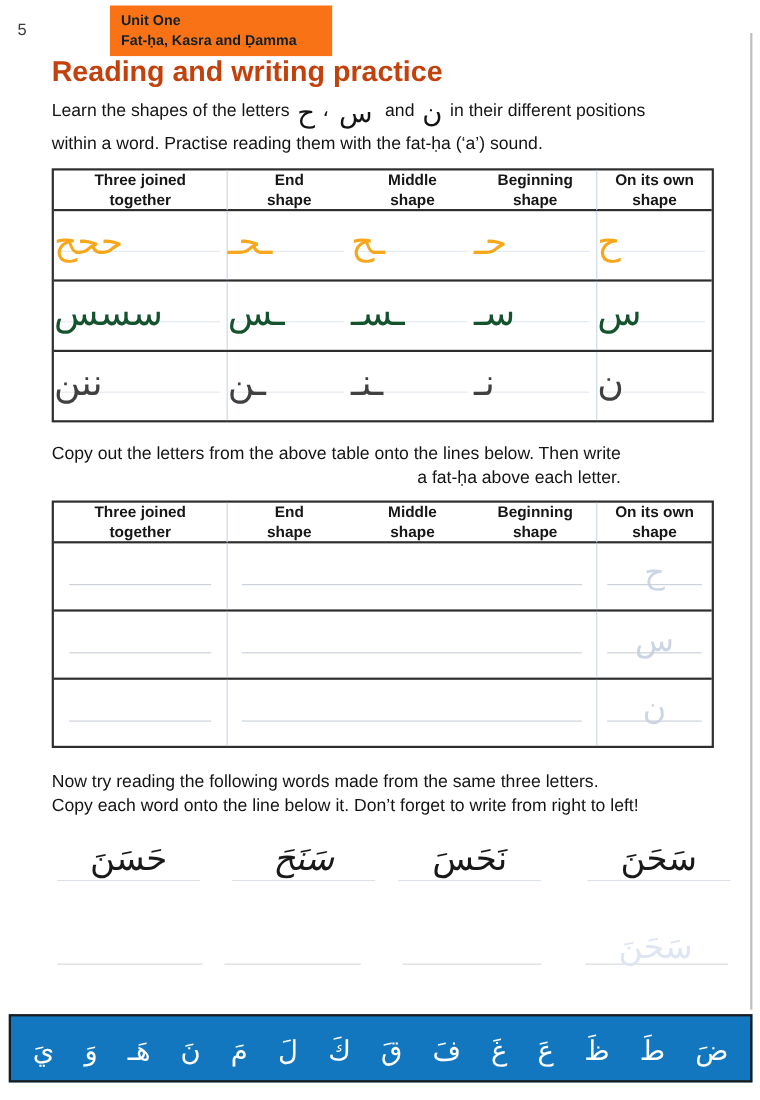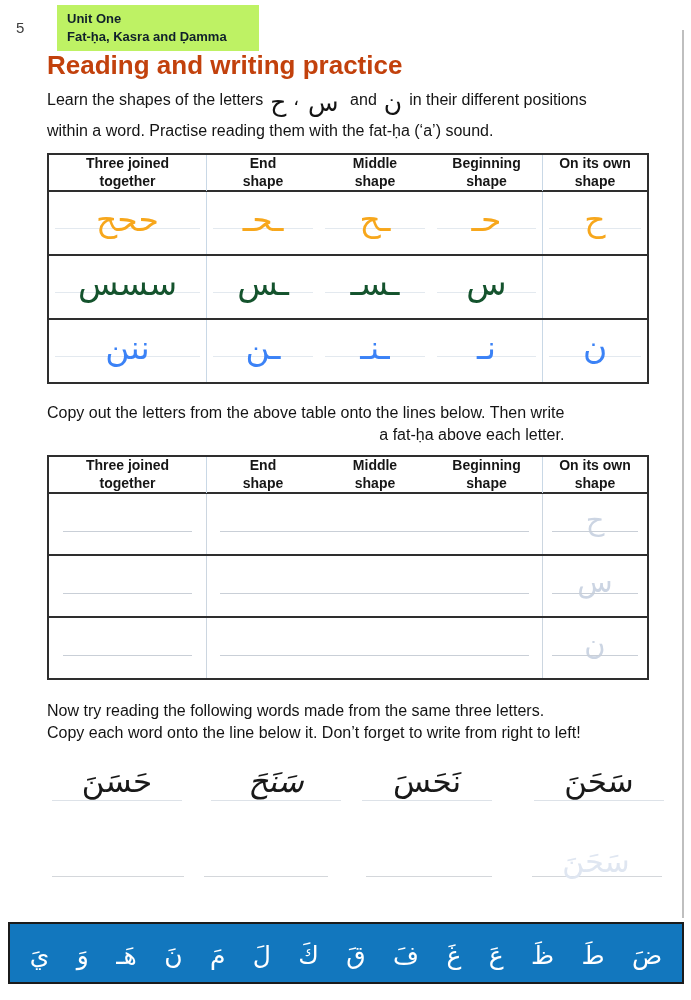--- a/index.html
+++ b/index.html
@@ -22,21 +22,21 @@
   
   .ltable{position:absolute;left:47px;top:153px;width:602px;box-sizing:border-box;
     border:2px solid #2e2e2e;background:#fff;}
   .hrow,.lrow{display:grid;grid-template-columns:158px 112px 112px 112px 104px;}
   .hrow{height:35px;}
   .lrow{height:62px;border-top:2px solid #2e2e2e;}
   .th{display:flex;flex-direction:column;justify-content:center;text-align:center;
     font-weight:bold;font-size:14px;line-height:1.28;color:#161616;}
   .th:nth-child(1),.lcell:nth-child(1){border-right:1px solid #c9d8e6;}
   .th:nth-child(4),.lcell:nth-child(4){border-right:1px solid #c9d8e6;}
-  .lcell{position:relative;display:flex;align-items:center;justify-content:center;}
+  .lcell{position:relative;display:flex;align-items:center;}
   .lcell::before{content:"";position:absolute;left:6px;right:6px;top:36px;border-top:1px solid #e3e9ef;}
   .lcell .arg{font-family:"DejaVu Sans",sans-serif;font-size:33px;line-height:1;
     position:relative;top:-4px;unicode-bidi:isolate;direction:rtl;}
 
   
   .copy-inst{position:absolute;left:47px;top:402px;font-size:16px;line-height:22px;margin:0;}
   .copy-inst span{display:block;text-align:right;}
 
   
   .ptable{position:absolute;left:47px;top:455px;width:602px;box-sizing:border-box;
@@ -72,21 +72,21 @@
 
   .page-edge{position:absolute;left:682px;top:30px;width:2px;height:888px;background:#bfbfbf;}
 </style>
 </head>
 <body>
 
 <div>
 
   <div class="page-num">5</div>
 
-  <div class="unit-box" style="background-color: #bef264;">
+  <div class="unit-box" style="background-color: #f97316; margin-left: 43px;">
     <div>Unit One</div>
     <div>Fat-ḥa, Kasra and Ḍamma</div>
   </div>
 
   <h1 class="page-title" style="color: #c2410c;">Reading and writing practice</h1>
 
   <p class="intro-l1"><span>Learn the shapes of the letters</span><span class="ar inline-ar">ح</span><span class="ar-comma ar">،</span><span class="ar inline-ar">س</span> <span>and</span><span class="ar inline-ar">ن</span><span>in their different positions</span></p>
   <p class="intro-l2">within a word. Practise reading them with the fat-ḥa (‘a’) sound.</p>
 
   <div class="ltable">
@@ -133,24 +133,27 @@
       <div class="lcell">
           <span class="arg">سسس</span>
         </div>
       <div class="lcell">
           <span class="arg">ـس</span>
         </div>
       <div class="lcell">
           <span class="arg">ـسـ</span>
         </div>
       <div class="lcell">
+          <span class="arg">سـ</span>
+        </div>
+      <div class="lcell">
           <span class="arg">س</span>
         </div>
     </div>
-    <div class="lrow" style="color: #3b82f6;">
+    <div class="lrow" style="color: #404040;">
       <div class="lcell">
           <span class="arg">ننن</span>
         </div>
       <div class="lcell">
           <span class="arg">ـن</span>
         </div>
       <div class="lcell">
           <span class="arg">ـنـ</span>
         </div>
       <div class="lcell">

